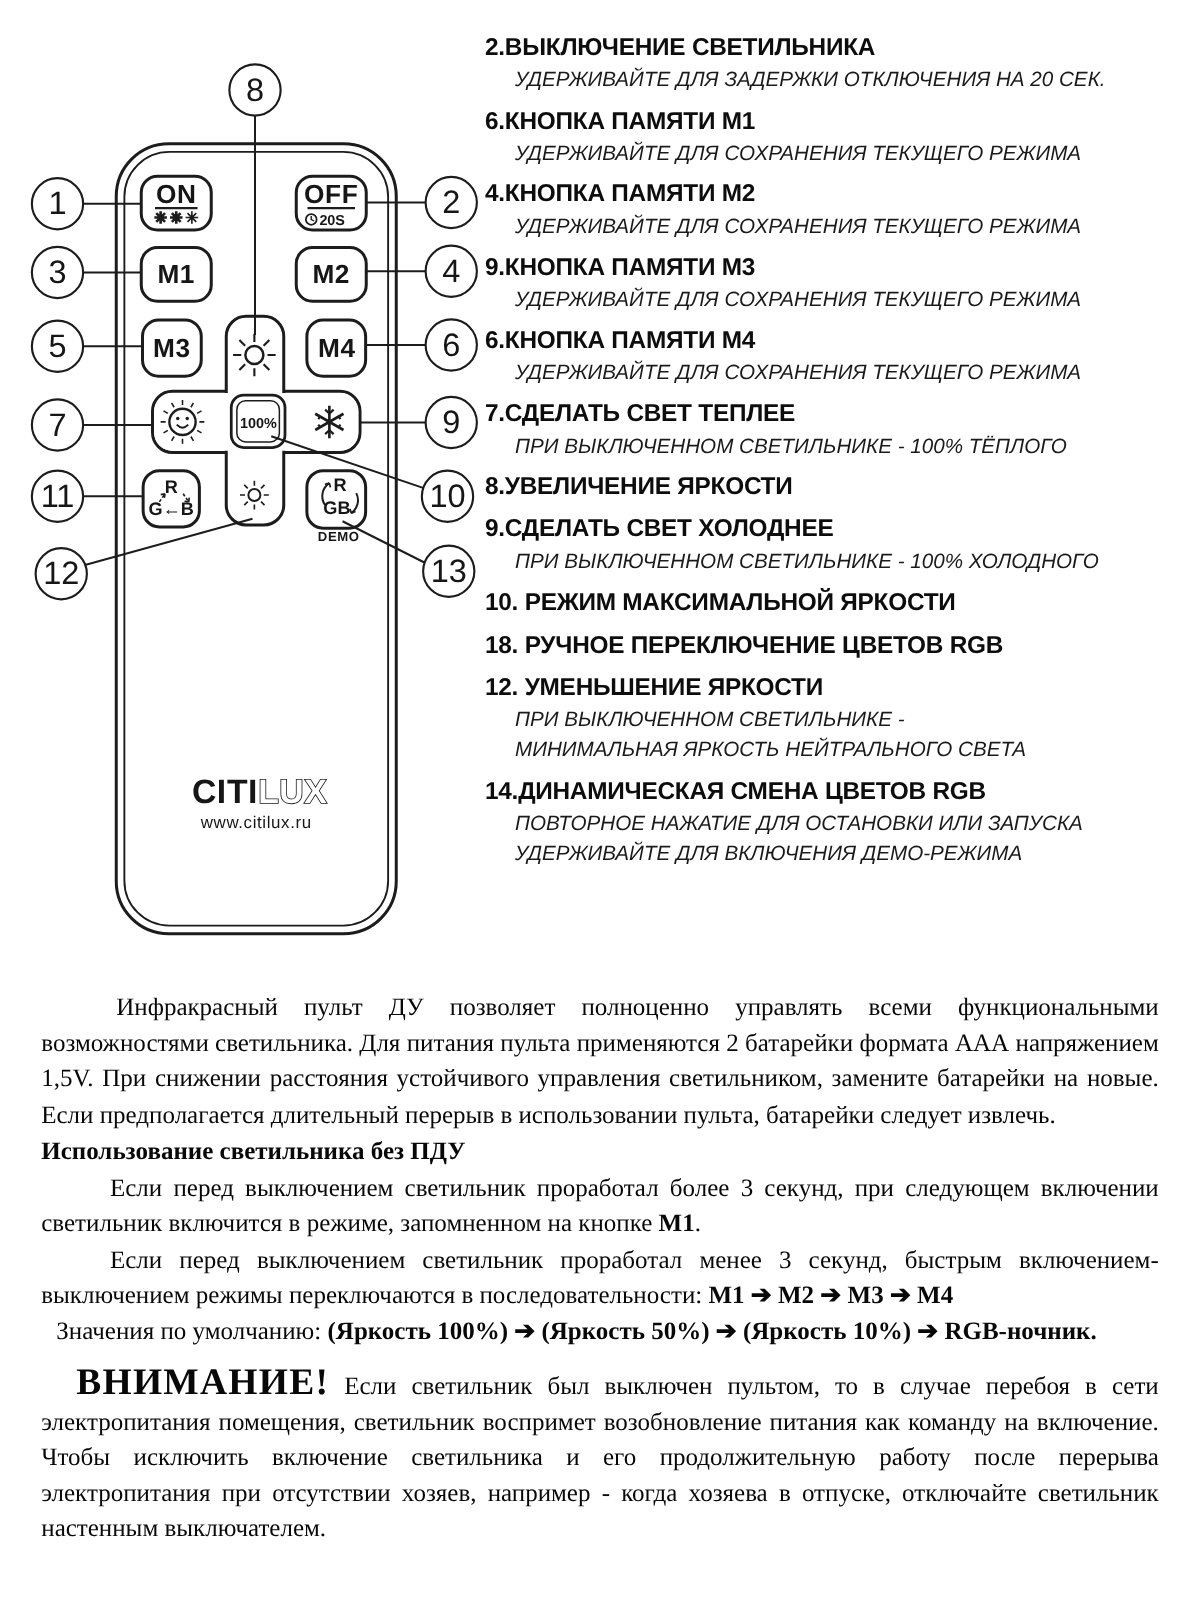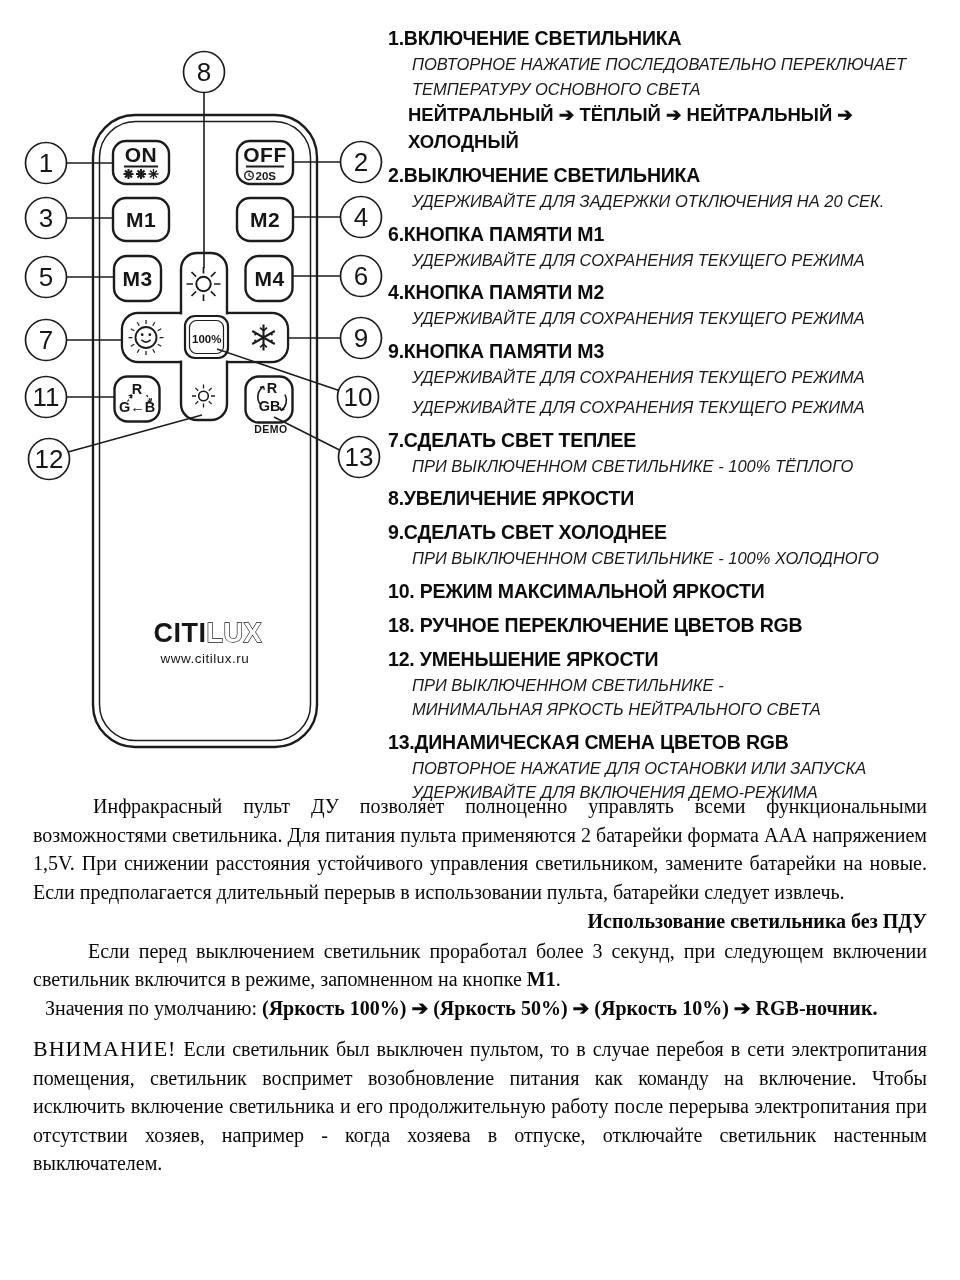--- a/index.html
+++ b/index.html
@@ -16,25 +16,25 @@
   #functions{position:absolute;left:388px;top:24px;width:560px;}
   .fn{margin-bottom:6px;}
   .fn-title{font-weight:700;font-size:19.5px;line-height:28px;letter-spacing:-0.2px;color:#0d0d0d;}
   .fn-sub{font-style:italic;font-size:16.5px;line-height:24.5px;padding-left:24px;color:#1a1a1a;}
   .fn-boldline{font-weight:700;font-size:18.5px;line-height:27px;padding-left:20px;color:#0d0d0d;}
   
   #bodytext{position:absolute;left:33px;top:792px;width:894px;
             font-family:"Liberation Serif",serif;font-size:20px;line-height:28.5px;color:#080808;}
   #bodytext p{margin:0;text-align:justify;text-indent:55px;}
   #bodytext p.first{text-indent:60px;}
-  #bodytext h2{margin:1px 0;font-size:20px;text-align:right;text-indent:0;font-weight:700;
+  #bodytext h2{margin:1px 0;font-size:20px;text-align:left;text-indent:0;font-weight:700;
                font-family:"Liberation Serif",serif;}
   #bodytext p.seq{text-indent:12px;}
   .warn{margin-top:13px !important;text-indent:0 !important;}
-  .warn-title{font-weight:400;font-size:22px;letter-spacing:1px;line-height:0.9;}
+  .warn-title{font-weight:700;font-size:30px;letter-spacing:1px;line-height:0.9;margin-left:28px;}
 </style>
 </head>
 <body>
 
 <div id="page">
 
   <svg id="remote-svg" width="400" height="780" viewBox="0 0 400 780">
 
     <rect x="93" y="115" width="224" height="632" rx="42" class="stroke fillw" stroke-width="2.4"></rect>
     <rect x="99.5" y="121.5" width="211" height="619" rx="36" class="stroke" stroke-width="1.5"></rect>
@@ -170,42 +170,37 @@
 
     <g>
       <text x="206.5" y="642" text-anchor="end" class="svgtxt" font-size="27" font-weight="700" letter-spacing="0.5">CITI</text>
       <text x="206.5" y="642" text-anchor="start" font-size="27" font-weight="700" letter-spacing="0.5" fill="#ffffff" stroke="#151515" stroke-width="1.3" paint-order="stroke" font-family="Liberation Sans, sans-serif">LUX</text>
       <text x="205" y="662.5" text-anchor="middle" class="svgtxt" font-size="13.5" letter-spacing="0.5">www.citilux.ru</text>
     </g>
   </svg>
 
   <div id="functions">
     <div class="fn">
-      <div class="fn-title">1.ВКЛЮЧЕНИЕ СВЕТИЛЬНИКА</div>
-      <div class="fn-sub">ПОВТОРНОЕ НАЖАТИЕ ПОСЛЕДОВАТЕЛЬНО ПЕРЕКЛЮЧАЕТ</div>
-      <div class="fn-sub">ТЕМПЕРАТУРУ ОСНОВНОГО СВЕТА</div>
-      <div class="fn-boldline">НЕЙТРАЛЬНЫЙ ➔ ТЁПЛЫЙ ➔ НЕЙТРАЛЬНЫЙ ➔ ХОЛОДНЫЙ</div>
-    </div>
-    <div class="fn">
       <div class="fn-title">2.ВЫКЛЮЧЕНИЕ СВЕТИЛЬНИКА</div>
       <div class="fn-sub">УДЕРЖИВАЙТЕ ДЛЯ ЗАДЕРЖКИ ОТКЛЮЧЕНИЯ НА 20 СЕК.</div>
     </div>
     <div class="fn">
       <div class="fn-title">6.КНОПКА ПАМЯТИ М1</div>
       <div class="fn-sub">УДЕРЖИВАЙТЕ ДЛЯ СОХРАНЕНИЯ ТЕКУЩЕГО РЕЖИМА</div>
     </div>
     <div class="fn">
       <div class="fn-title">4.КНОПКА ПАМЯТИ М2</div>
       <div class="fn-sub">УДЕРЖИВАЙТЕ ДЛЯ СОХРАНЕНИЯ ТЕКУЩЕГО РЕЖИМА</div>
     </div>
     <div class="fn">
       <div class="fn-title">9.КНОПКА ПАМЯТИ М3</div>
       <div class="fn-sub">УДЕРЖИВАЙТЕ ДЛЯ СОХРАНЕНИЯ ТЕКУЩЕГО РЕЖИМА</div>
     </div>
     <div class="fn">
+      <div class="fn-title">6.КНОПКА ПАМЯТИ М4</div>
       <div class="fn-sub">УДЕРЖИВАЙТЕ ДЛЯ СОХРАНЕНИЯ ТЕКУЩЕГО РЕЖИМА</div>
     </div>
     <div class="fn">
       <div class="fn-title">7.СДЕЛАТЬ СВЕТ ТЕПЛЕЕ</div>
       <div class="fn-sub">ПРИ ВЫКЛЮЧЕННОМ СВЕТИЛЬНИКЕ - 100% ТЁПЛОГО</div>
     </div>
     <div class="fn">
       <div class="fn-title">8.УВЕЛИЧЕНИЕ ЯРКОСТИ</div>
     </div>
     <div class="fn">
@@ -217,27 +212,28 @@
     </div>
     <div class="fn">
       <div class="fn-title">18. РУЧНОЕ ПЕРЕКЛЮЧЕНИЕ ЦВЕТОВ RGB</div>
     </div>
     <div class="fn">
       <div class="fn-title">12. УМЕНЬШЕНИЕ ЯРКОСТИ</div>
       <div class="fn-sub">ПРИ ВЫКЛЮЧЕННОМ СВЕТИЛЬНИКЕ -</div>
       <div class="fn-sub">МИНИМАЛЬНАЯ ЯРКОСТЬ НЕЙТРАЛЬНОГО СВЕТА</div>
     </div>
     <div class="fn">
-      <div class="fn-title">13.ДИНАМИЧЕСКАЯ СМЕНА ЦВЕТОВ RGB</div>
+      <div class="fn-title">14.ДИНАМИЧЕСКАЯ СМЕНА ЦВЕТОВ RGB</div>
       <div class="fn-sub">ПОВТОРНОЕ НАЖАТИЕ ДЛЯ ОСТАНОВКИ ИЛИ ЗАПУСКА</div>
       <div class="fn-sub">УДЕРЖИВАЙТЕ ДЛЯ ВКЛЮЧЕНИЯ ДЕМО-РЕЖИМА</div>
     </div>
   </div>
 
   <div id="bodytext">
     <p class="first">Инфракрасный пульт ДУ позволяет полноценно управлять всеми функциональными возможностями светильника. Для питания пульта применяются 2 батарейки формата ААА напряжением 1,5V. При снижении расстояния устойчивого управления светильником, замените батарейки на новые. Если предполагается длительный перерыв в использовании пульта, батарейки следует извлечь.</p>
     <h2>Использование светильника без ПДУ</h2>
     <p><span>Если перед выключением светильник проработал более 3 секунд, при следующем включении светильник включится в режиме, запомненном на кнопке </span><b>М1</b><span>.</span></p>
+    <p><span>Если перед выключением светильник проработал менее 3 секунд, быстрым включением-выключением режимы переключаются в последовательности: </span><b>М1 ➔ М2 ➔ М3 ➔ М4</b></p>
     <p class="seq"><span>Значения по умолчанию: </span><b>(Яркость 100%) ➔ (Яркость 50%) ➔ (Яркость 10%) ➔ RGB-ночник.</b></p>
     <p class="warn"><span class="warn-title">ВНИМАНИЕ!</span><span> Если светильник был выключен пультом, то в случае перебоя в сети электропитания помещения, светильник воспримет возобновление питания как команду на включение. Чтобы исключить включение светильника и его продолжительную работу после перерыва электропитания при отсутствии хозяев, например - когда хозяева в отпуске, отключайте светильник настенным выключателем.</span></p>
   </div>
 
 </div>
 
 </body></html>

